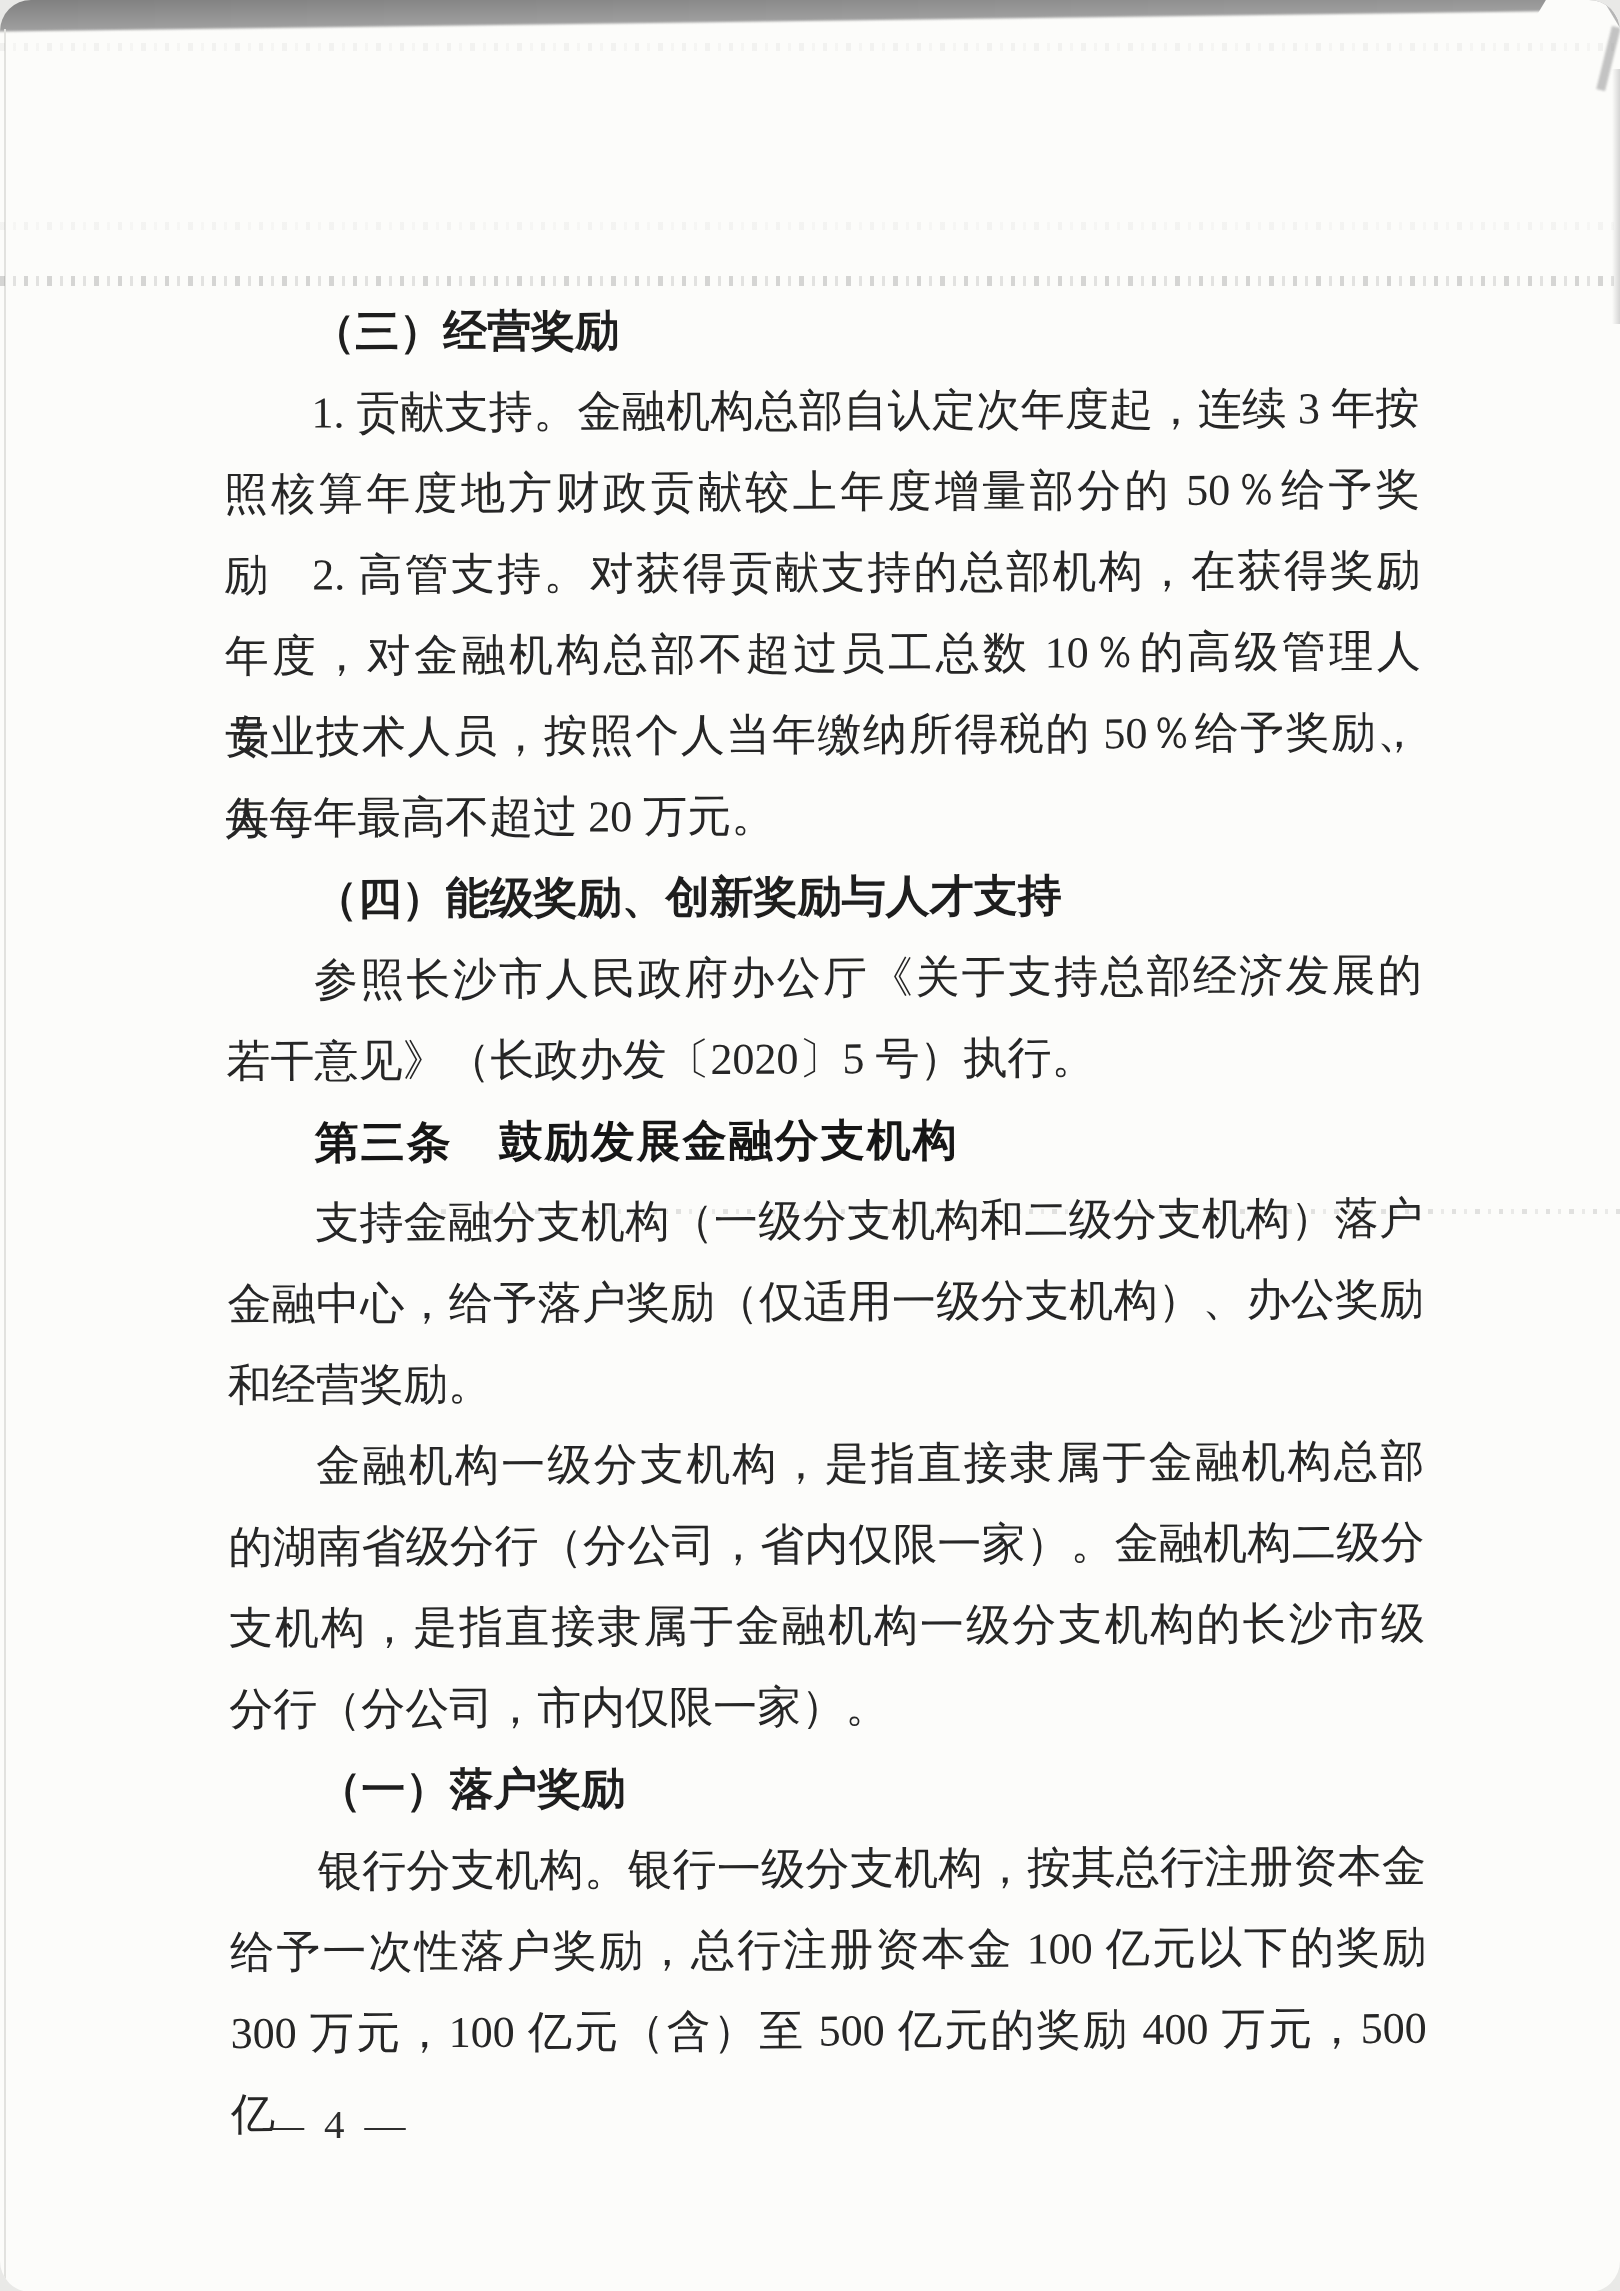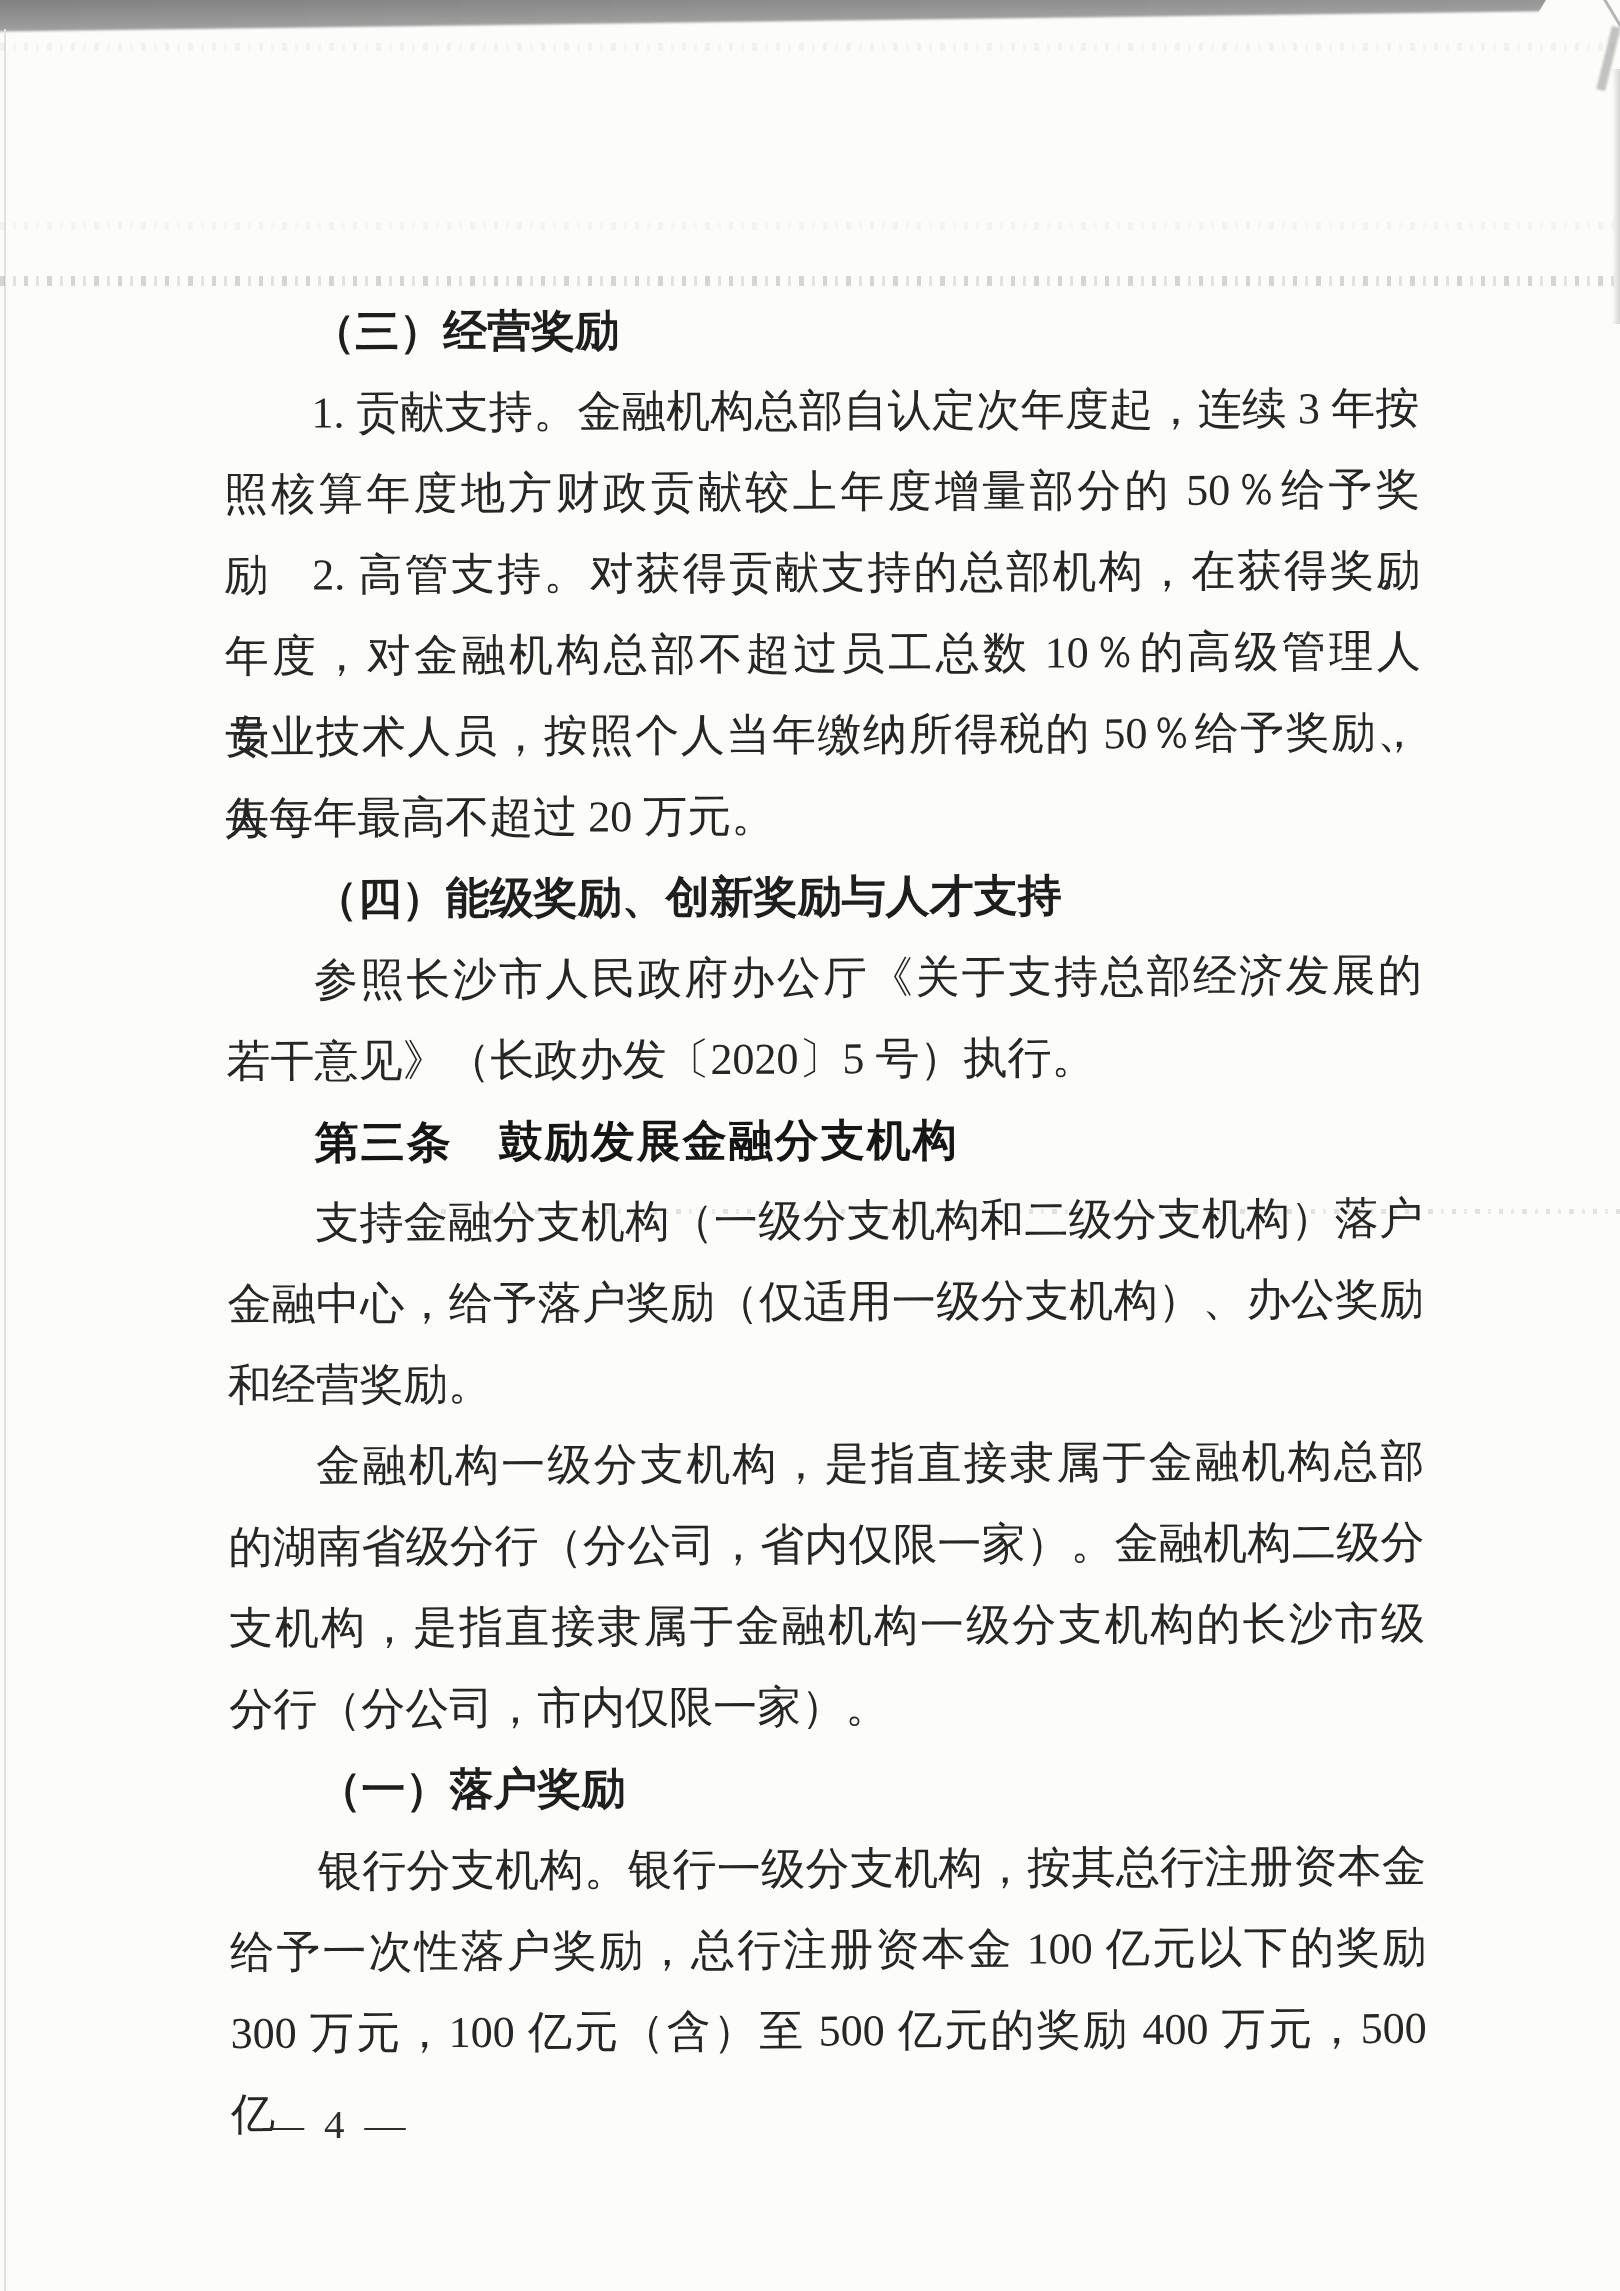--- a/index.html
+++ b/index.html
@@ -2,20 +2,21 @@
 <html><head>
 <meta charset="utf-8">
 <style>
   html,body{margin:0;padding:0;background:#e9e9e7;}
   #page{
     position:relative;
     width:1620px;height:2292px;
     background:#fcfcfa;
     overflow:hidden;
     font-family:"Liberation Serif", serif;
+    border-radius:31px;
   }
   
   .scan-top-edge{
     position:absolute;left:-29px;top:-19.6px;width:1666px;height:41px;
     background:linear-gradient(#777, #8f8f8f 60%, #a0a0a0);
     transform:rotate(-0.75deg);transform-origin:50% 50%;
     filter:blur(1px);
   }
   .scan-corner-mask{
     position:absolute;right:-33px;top:-39px;width:118px;height:147px;

